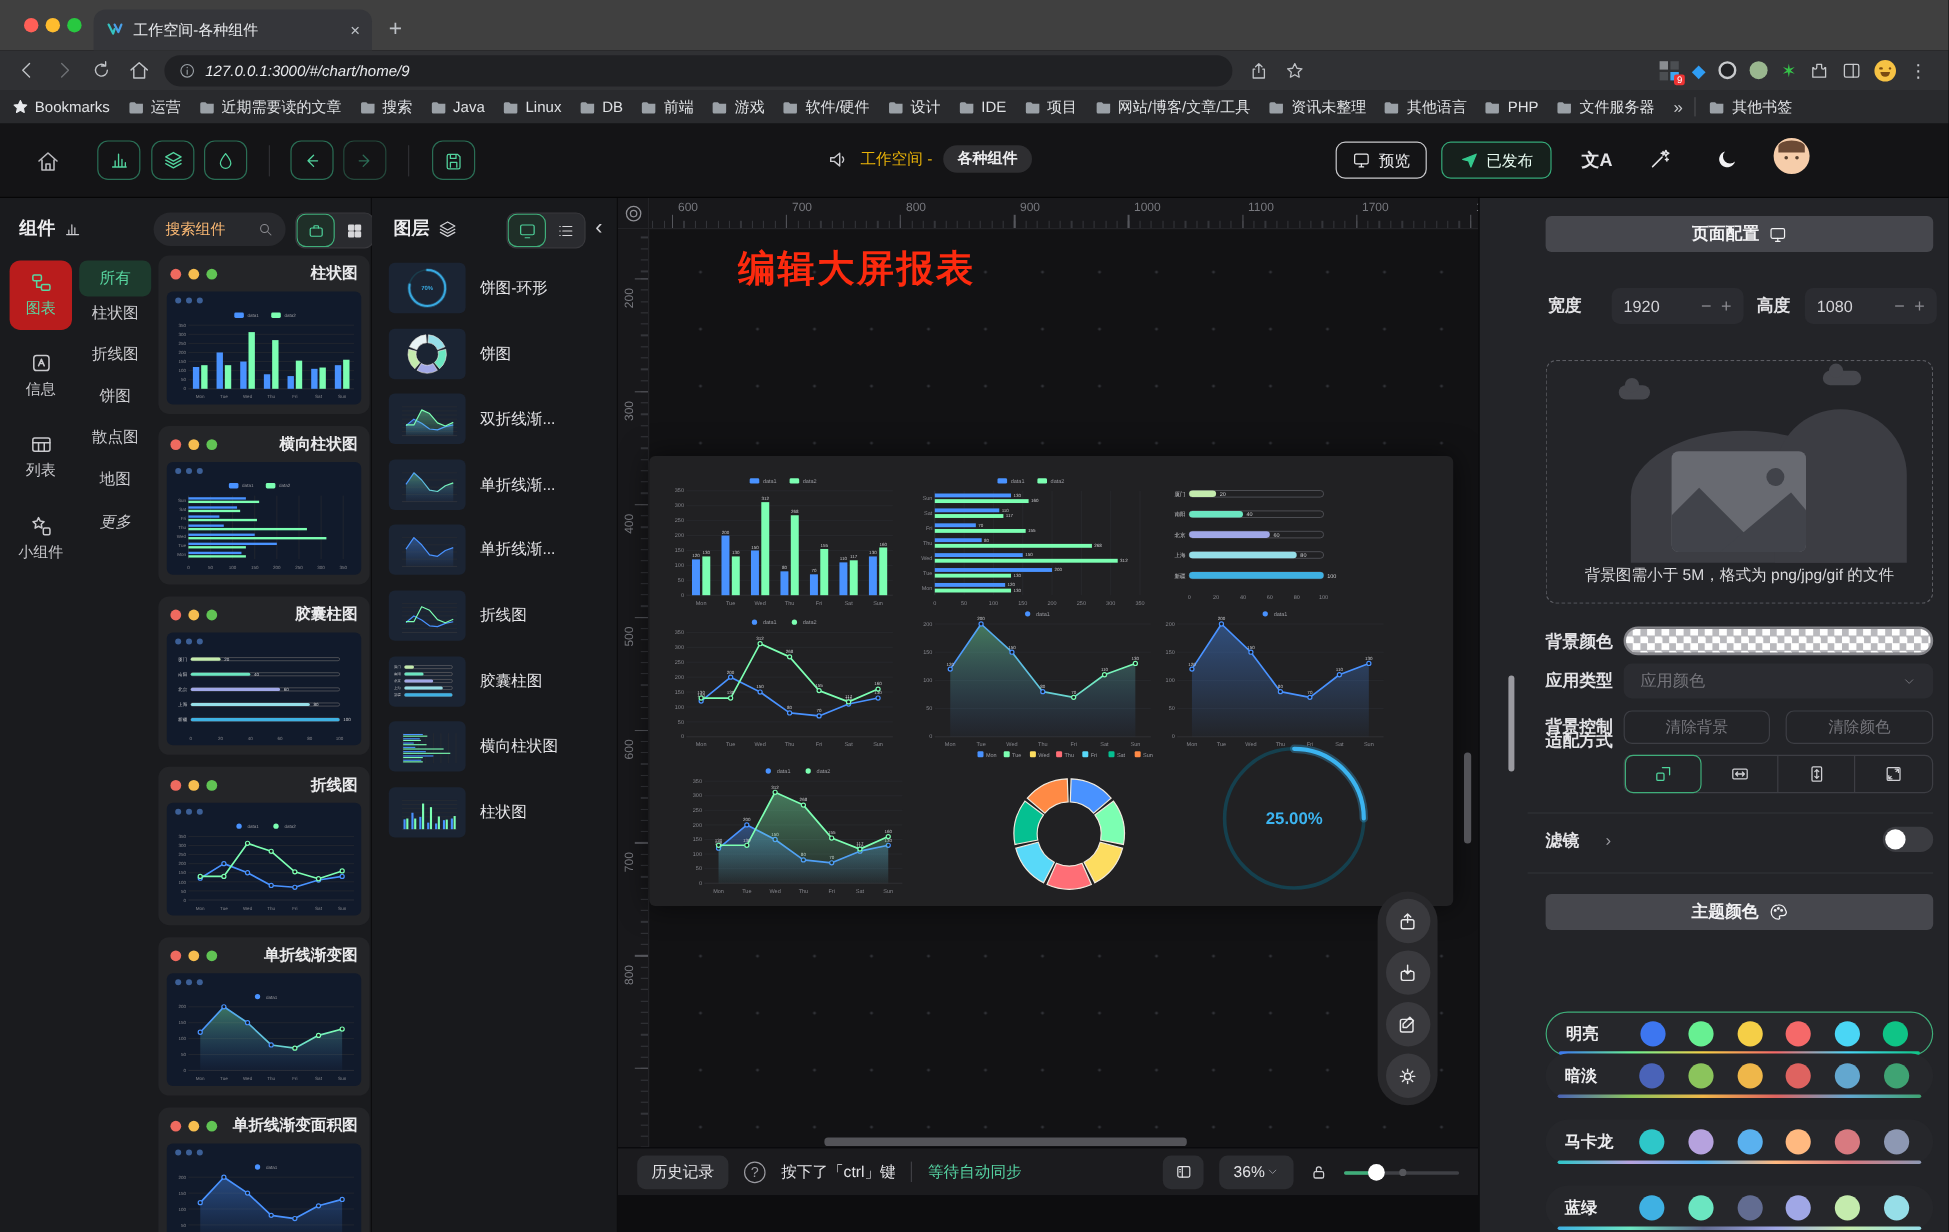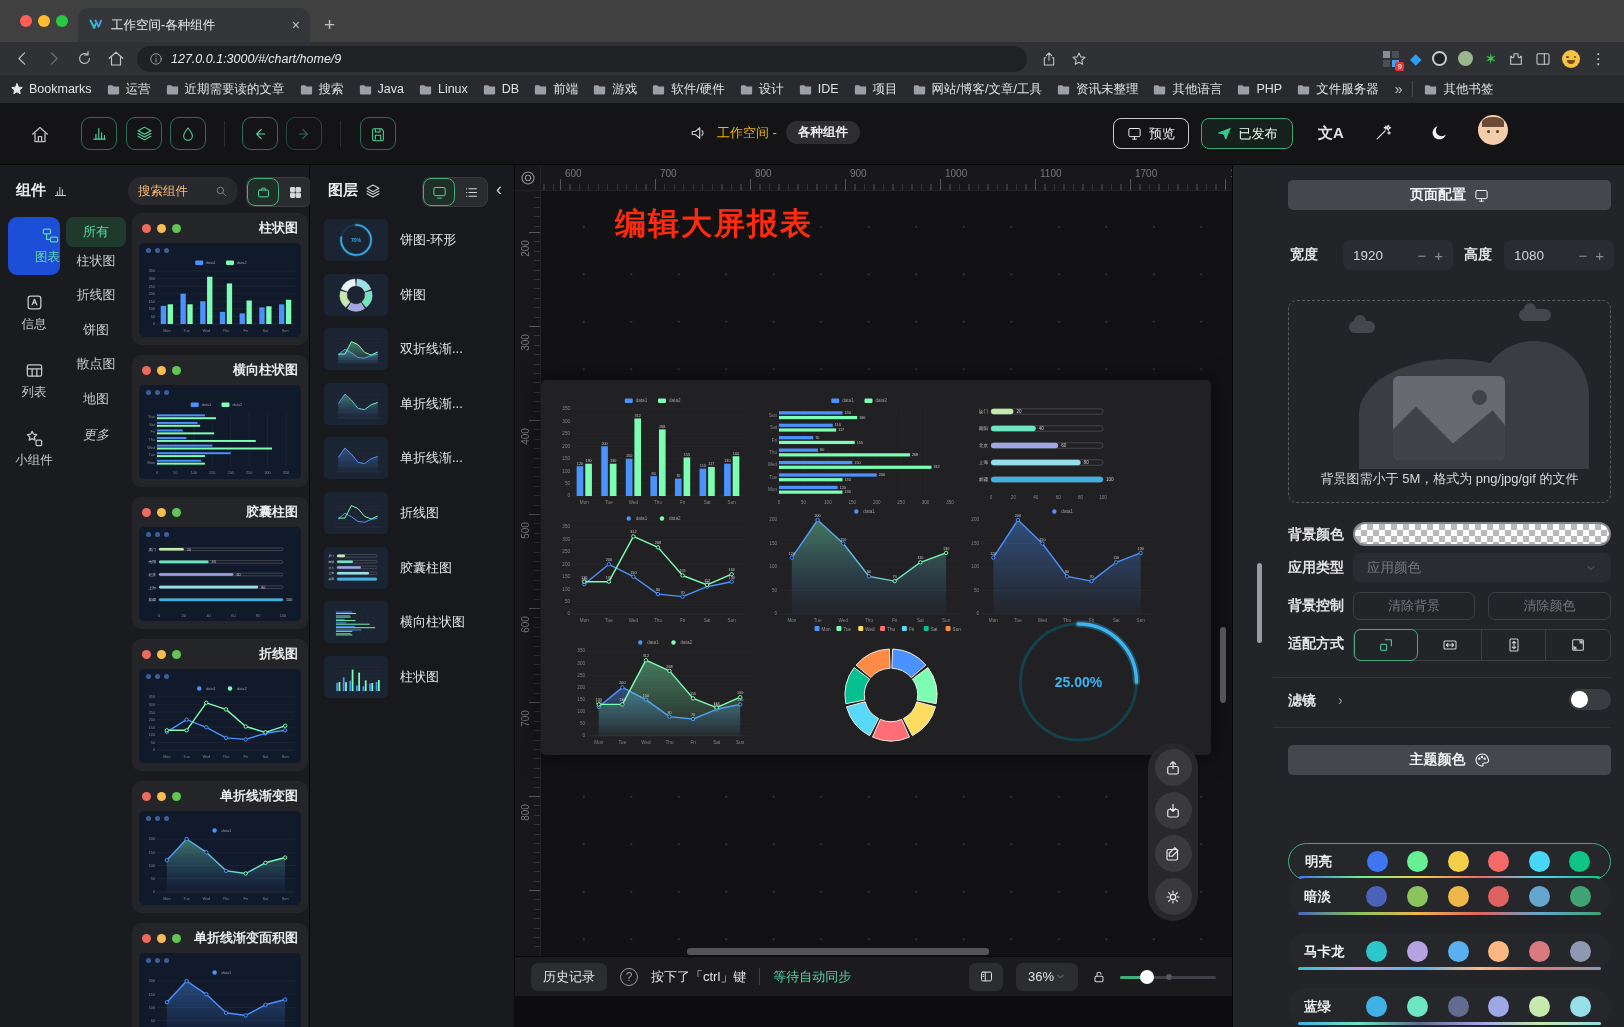--- a/index.html
+++ b/index.html
@@ -35,21 +35,21 @@
   #layers{left:310px;top:165px;width:205px;height:862px;background:#18191c;border-right:1px solid #0c0c0e;}
   #canvas{left:515px;top:165px;width:717px;height:862px;background:#121214;overflow:hidden;}
   #config{left:1232px;top:165px;width:392px;height:862px;background:#232428;border-left:1px solid #060607;font-size:14px;}
   .panelTitle{font-size:15px;font-weight:bold;color:#ededef;display:flex;align-items:center;gap:7px;}
   #searchbox{position:absolute;left:128px;top:12px;width:110px;height:28px;background:#28292d;border-radius:14px;display:flex;align-items:center;padding:0 10px;gap:6px;}
   #searchbox span{color:#fdba74;font-size:12.5px;flex:1;}
   .segwrap{position:absolute;display:flex;background:#2a2b2f;border:1px solid #39393d;border-radius:8px;overflow:hidden;}
   .seg{width:32px;height:28px;display:flex;align-items:center;justify-content:center;color:#d7d7da;}
   .seg.on{border:1px solid #3fae7a;border-radius:8px;background:#1f2f28;color:#4fd49c;}
   .railItem{position:absolute;left:8px;width:52px;display:flex;flex-direction:column;align-items:center;gap:4px;color:#c9c9cd;font-size:12.5px;}
-  .railItem.on{color:#5ad7a2;background:#1d4ed8;border-radius:9px;padding:9px 0;align-items:flex-end;}
+  .railItem.on{color:#5ad7a2;background:#b91c1c;border-radius:9px;padding:9px 0;}
   .cat{position:absolute;left:66px;width:60px;text-align:center;font-size:13px;color:#c9c9cd;}
   .cat.on{background:#1d3a2d;color:#58d6a0;border-radius:7px;padding:6px 0;}
   .card{position:absolute;left:132px;width:176px;height:132px;background:#242528;border-radius:9px;}
   .cardHead{height:30px;display:flex;align-items:center;padding:0 10px;gap:6px;}
   .cardHead .t{flex:1;text-align:right;font-size:13px;font-weight:bold;color:#eaeaec;}
   .dot9{width:9px;height:9px;border-radius:50%;}
   .cardBody{margin:0 7px;height:94px;background:#111a2b;border-radius:5px;position:relative;overflow:hidden;}
   .minidots{position:absolute;left:7px;top:5px;display:flex;gap:4px;}
   .minidots i{width:5px;height:5px;border-radius:50%;background:#3c5f96;}
   .layerItem{position:absolute;left:14px;width:178px;height:46px;display:flex;align-items:center;gap:12px;}
@@ -1514,21 +1514,21 @@
       <span style="flex:1">应用颜色</span>
       <svg class="ic" width="12" height="12" viewBox="0 0 24 24" style="color:#76767c">
           <path d="M6 9 l6 6 6 -6"></path>
         </svg>
     </div>
 
     <span class="cfgLabel" style="left:55px;top:432px">背景控制</span>
     <span class="ghostBtn" style="left:120px;top:427px;width:122px;color:#76767c">清除背景</span>
     <span class="ghostBtn" style="left:255px;top:427px;width:123px;color:#76767c">清除颜色</span>
 
-    <span class="cfgLabel" style="left:55px;top:470px">适配方式</span>
+    <span class="cfgLabel" style="left:55px;top:444px">适配方式</span>
     <div class="abs" style="left:120px;top:464px;width:258px;height:32px;display:flex;border:1px solid #3d3e44;border-radius:7px;align-items:center">
       <span class="adaptCell" style="border:1px solid #3fae7a;border-radius:7px;color:#4fd49c;height:32px">
         <svg class="ic" width="16" height="16" viewBox="0 0 24 24">
             <rect x="4" y="11" width="9" height="9" rx="1.5"></rect>
             <path d="M11 4 h9 v9"></path>
           </svg>
       </span>
       <span class="adaptCell">
         <svg class="ic" width="16" height="16" viewBox="0 0 24 24">
             <rect x="3" y="6" width="18" height="12" rx="1.5"></rect>

